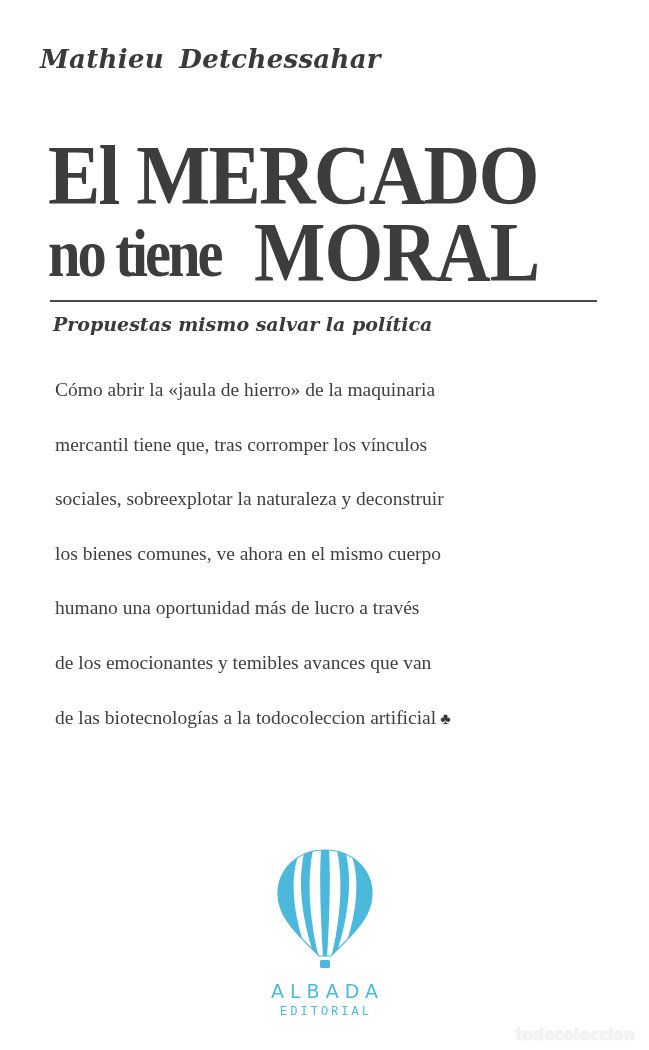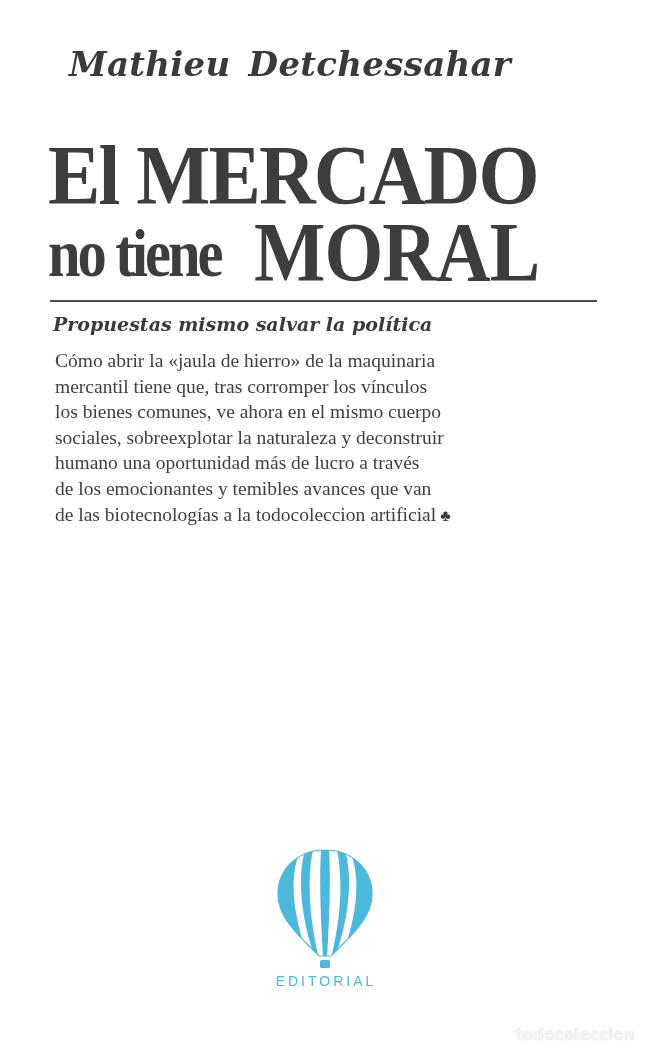--- a/index.html
+++ b/index.html
@@ -9,26 +9,26 @@
     }
     body {
       width: 649px;
       height: 1050px;
       position: relative;
       overflow: hidden;
       color: #3a3a3a;
     }
     .author {
       position: absolute;
-      left: 69px;
+      left: 40px;
       top: 44px;
       font-family: "DejaVu Serif", "Liberation Serif", serif;
       font-weight: bold;
       font-style: italic;
-      font-size: 34px;
+      font-size: 26px;
       letter-spacing: 0.3px;
       word-spacing: 6px;
       color: #3a3a3a;
       white-space: nowrap;
     }
     .title {
       position: absolute;
       left: 48px;
       width: 545px;
       font-family: "Liberation Serif", "DejaVu Serif", serif;
@@ -90,20 +90,21 @@
       top: 348px;
       width: 500px;
       font-family: "Liberation Serif", "DejaVu Serif", serif;
       font-size: 19.5px;
       line-height: 25.6px;
       color: #3f3f3f;
     }
     .body-text .line {
       display: block;
       white-space: nowrap;
+      margin-top: 29px;
     }
     .fleuron {
       display: inline-block;
       margin-left: 4px;
       font-size: 16px;
       color: #3a3a3a;
     }
     .logo {
       position: absolute;
       left: 0;
@@ -120,22 +121,22 @@
     .logo-name {
       margin-top: 10px;
       font-family: "DejaVu Sans", "Liberation Sans", sans-serif;
       font-size: 19px;
       letter-spacing: 6px;
       color: #4bb8dc;
       padding-left: 6px;
     }
     .logo-sub {
       margin-top: 3px;
-      font-family: Liberation Sans, sans-serif;
-      font-size: 14px;
+      font-family: Liberation Mono, monospace;
+      font-size: 12px;
       letter-spacing: 3px;
       color: #4bb8dc;
       padding-left: 3px;
     }
     .watermark {
       position: absolute;
       right: 14px;
       bottom: 6px;
       font-family: "DejaVu Sans", "Liberation Sans", sans-serif;
       font-weight: bold;
@@ -159,22 +160,22 @@
     <span class="big">MORAL</span>
   </div>
 
   <div class="rule"></div>
 
   <div class="subtitle">Propuestas mismo salvar la política</div>
 
   <div class="body-text">
     <span class="line">Cómo abrir la «jaula de hierro» de la maquinaria</span>
     <span class="line">mercantil tiene que, tras corromper los vínculos</span>
+    <span class="line">sociales, sobreexplotar la naturaleza y deconstruir</span>
     <span class="line">los bienes comunes, ve ahora en el mismo cuerpo</span>
-    <span class="line">sociales, sobreexplotar la naturaleza y deconstruir</span>
     <span class="line">humano una oportunidad más de lucro a través</span>
     <span class="line">de los emocionantes y temibles avances que van</span>
     <span class="line"><span>de las biotecnologías a la todocoleccion artificial</span><span class="fleuron">♣</span></span>
   </div>
 
   <div class="logo">
     <svg class="balloon" viewBox="0 0 100 122" xmlns="http://www.w3.org/2000/svg">
       <defs>
         <clipPath id="envelope">
           <path d="M50 2 C 22 2, 3 22, 3 46 C 3 66, 18 82, 32 96 L 44 108 L 56 108 L 68 96 C 82 82, 97 66, 97 46 C 97 22, 78 2, 50 2 Z"></path>
@@ -184,18 +185,19 @@
         <rect x="0" y="0" width="100" height="122" fill="#ffffff"></rect>
         <path d="M-4 40 C 2 15, 14 4, 26 2 C 16 20, 14 60, 34 110 L 30 110 C 10 80, -6 60, -4 40 Z" fill="#4bb8dc"></path>
         <path d="M30 2 C 22 30, 26 70, 40 110 L 44 110 C 34 70, 32 30, 38 2 Z" fill="#4bb8dc"></path>
         <path d="M46 2 C 44 35, 46 75, 48 110 L 52 110 C 54 75, 56 35, 54 2 Z" fill="#4bb8dc"></path>
         <path d="M62 2 C 68 30, 66 70, 56 110 L 60 110 C 74 70, 78 30, 70 2 Z" fill="#4bb8dc"></path>
         <path d="M104 40 C 98 15, 86 4, 74 2 C 84 20, 86 60, 66 110 L 70 110 C 90 80, 106 60, 104 40 Z" fill="#4bb8dc"></path>
       </g>
       <path d="M50 2 C 22 2, 3 22, 3 46 C 3 66, 18 82, 32 96 L 44 108 L 56 108 L 68 96 C 82 82, 97 66, 97 46 C 97 22, 78 2, 50 2 Z" fill="none" stroke="#4bb8dc" stroke-width="1.2"></path>
       <rect x="45" y="112" width="10" height="8" rx="1.5" fill="#4bb8dc"></rect>
     </svg>
+    <div class="logo-name">ALBADA</div>
     <div class="logo-sub">EDITORIAL</div>
   </div>
 
   <div class="watermark">todocoleccion</div>
 
 </div>
 
 </body></html>

